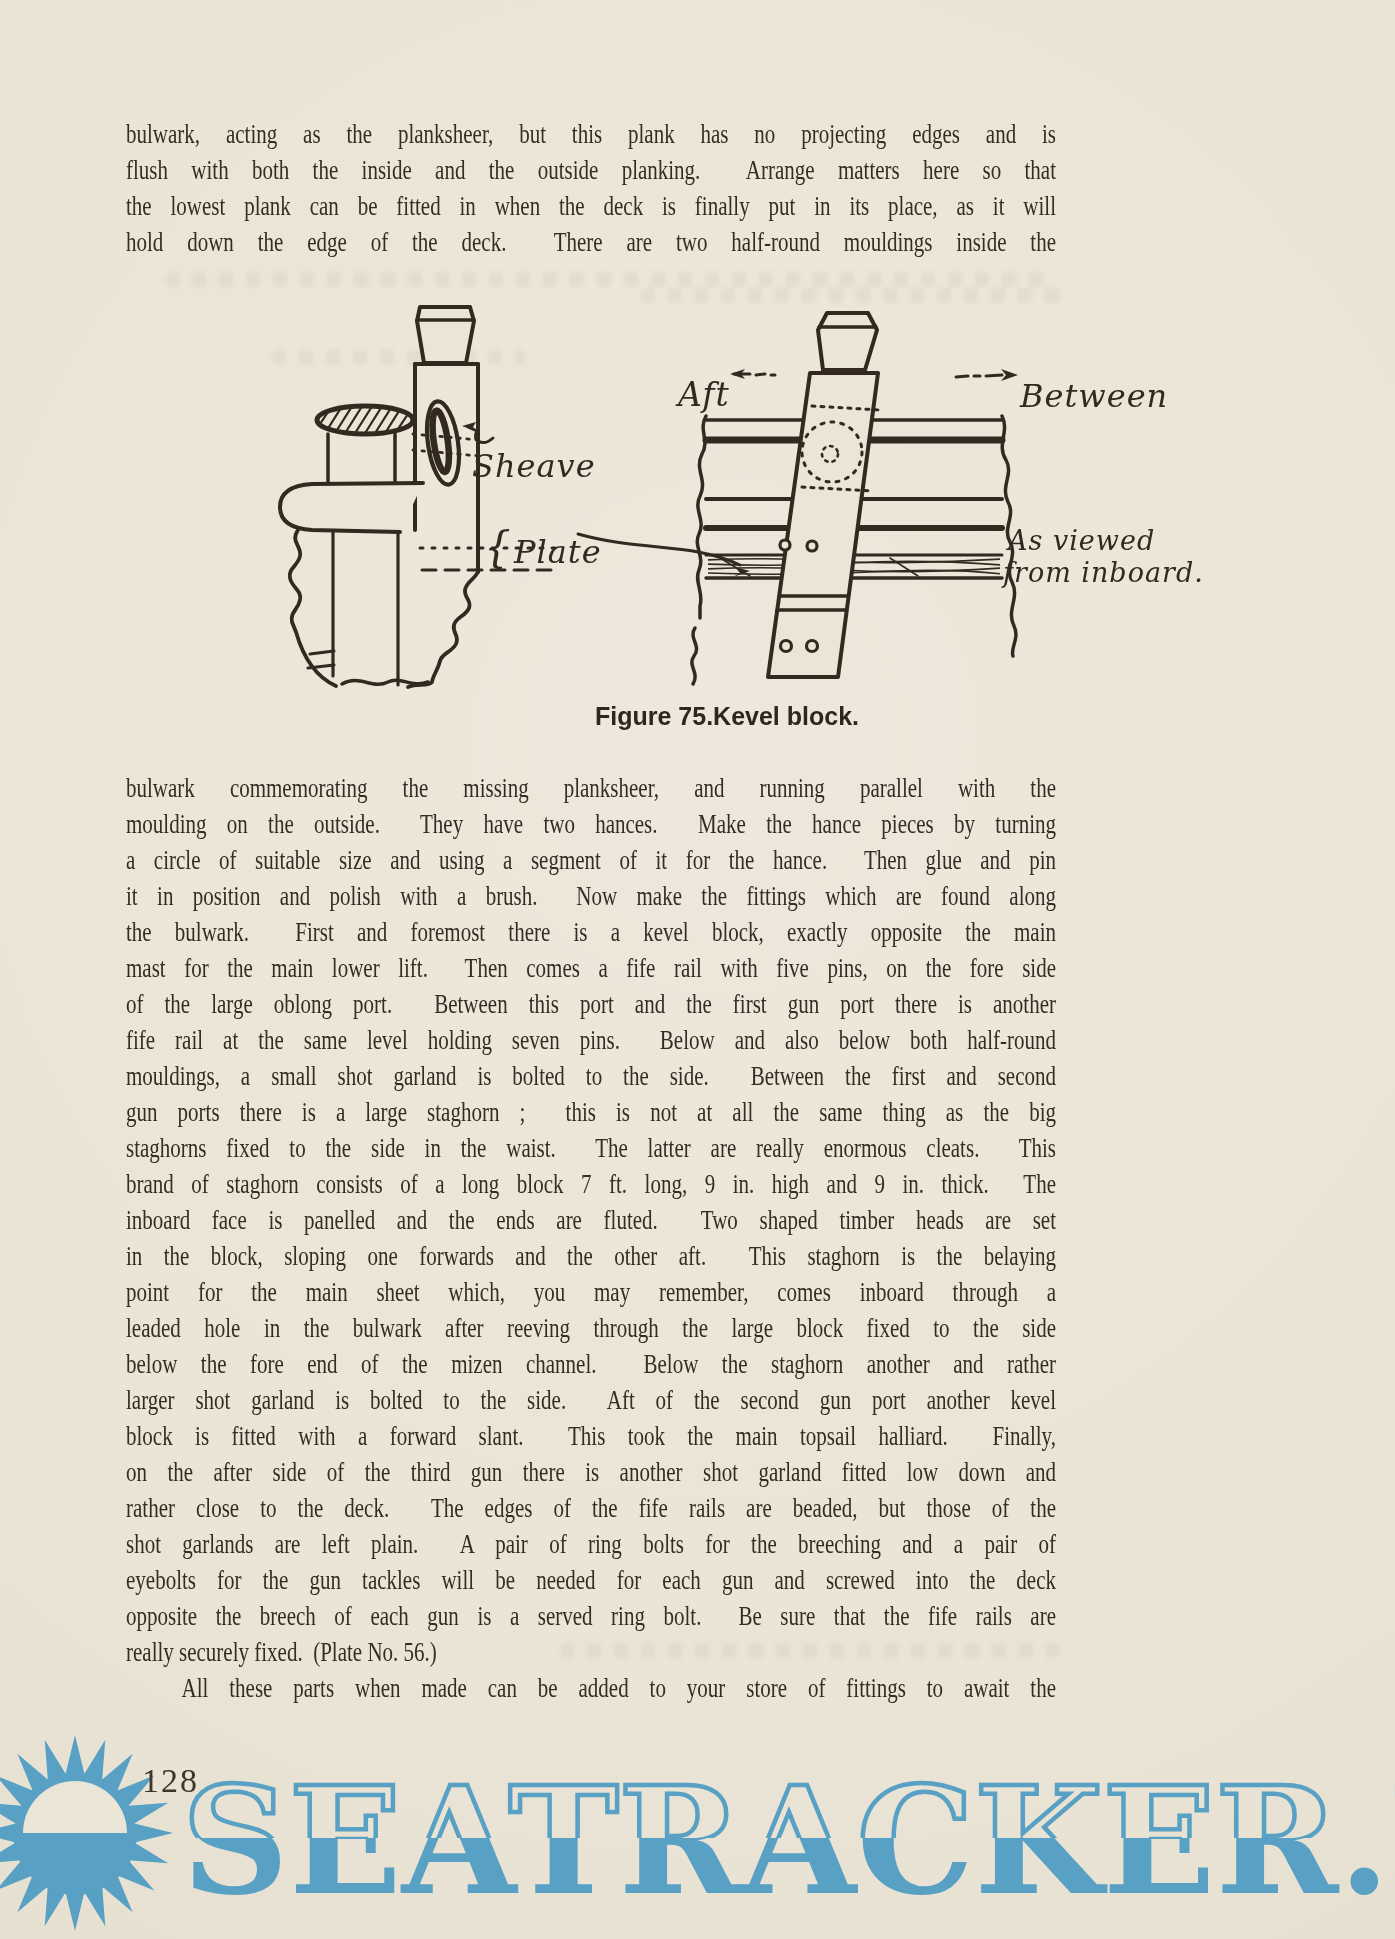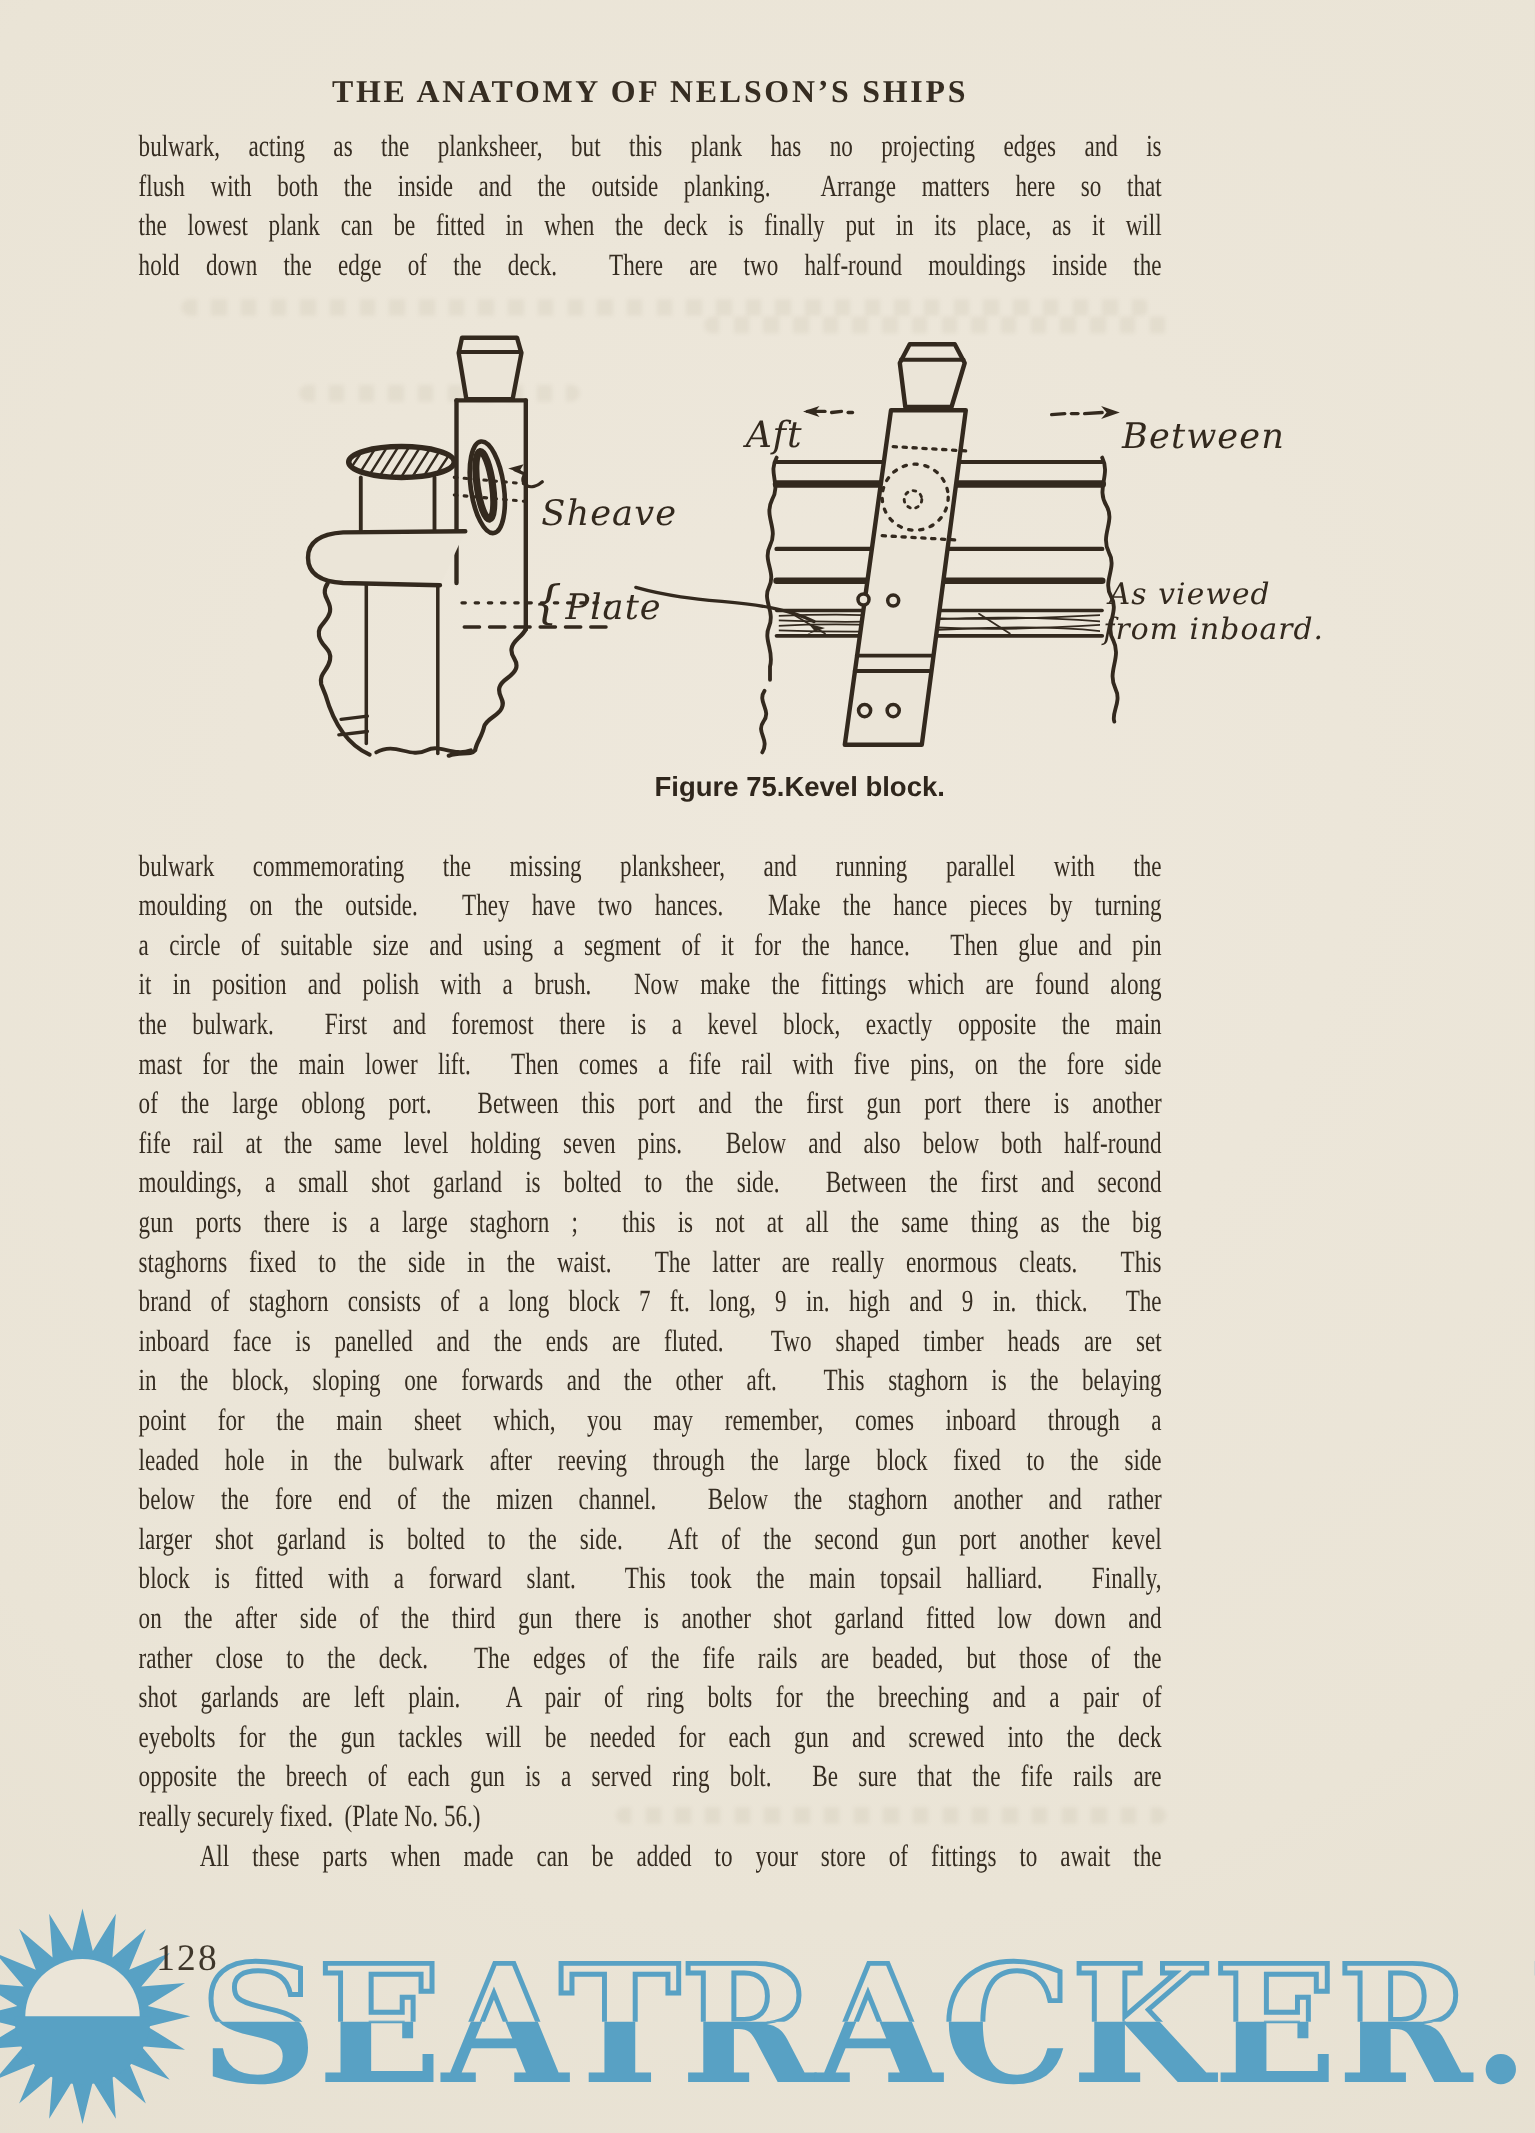--- a/index.html
+++ b/index.html
@@ -54,21 +54,20 @@
 </head>
 <body>
 
 <div id="page">
 
   <div class="bleed" style="left:165px;top:272px;width:880px;"></div>
   <div class="bleed" style="left:640px;top:288px;width:430px;"></div>
   <div class="bleed" style="left:272px;top:350px;width:255px;"></div>
   <div class="bleed" style="left:560px;top:1643px;width:500px;"></div>
 
-  <div class="running-head">THE ANATOMY OF NELSON’S SHIPS</div>
 
   <div class="textblock" style="top:116px;">
       <div class="tline">bulwark, acting as the planksheer, but this plank has no projecting edges and is</div>
       <div class="tline">flush with both the inside and the outside planking.  Arrange matters here so that</div>
       <div class="tline">the lowest plank can be fitted in when the deck is finally put in its place, as it will</div>
       <div class="tline">hold down the edge of the deck.  There are two half-round mouldings inside the</div>
     </div>
 
   <svg id="figsvg" width="900" height="460" viewBox="0 0 900 460" fill="none" stroke="#33291e" stroke-width="4" stroke-linecap="round" stroke-linejoin="round">
     <defs>
@@ -189,21 +188,21 @@
       <path d="M768,95 l-17,-6 5,6 -5,6 z" fill="#33291e" stroke="none"></path>
 
       <path d="M243,158 C233,167 221,161 227,151 L218,147" fill="none"></path>
       <path d="M212,146 l14,-4 -3,5 3,4 z" fill="#33291e" stroke="none"></path>
 
       <path d="M328,254 C392,272 442,262 490,285" fill="none"></path>
       <path d="M500,291 l-15,-4 5,6 -7,4 z" fill="#33291e" stroke="none"></path>
     </g>
   </svg>
 
-  <span class="hand" style="left:492px;top:420px;font-size:32px;text-align:center;">Sheave</span>
+  <span class="hand" style="left:472px;top:420px;font-size:32px;text-align:center;">Sheave</span>
   <span class="hand" style="left:484px;top:496px;font-size:42px;">{</span>
   <span class="hand" style="left:514px;top:506px;font-size:32px;">Plate</span>
   <span class="hand" style="left:678px;top:348px;font-size:33px;">Aft</span>
   <span class="hand" style="left:1020px;top:350px;font-size:32px;">Between</span>
   <span class="hand" style="left:1008px;top:498px;font-size:27px;">As viewed</span>
   <span class="hand" style="left:1003px;top:530px;font-size:27px;">from inboard.</span>
 
   <div class="fig-caption">
     <span>Figure 75.</span>
     <span>Kevel block.</span>

